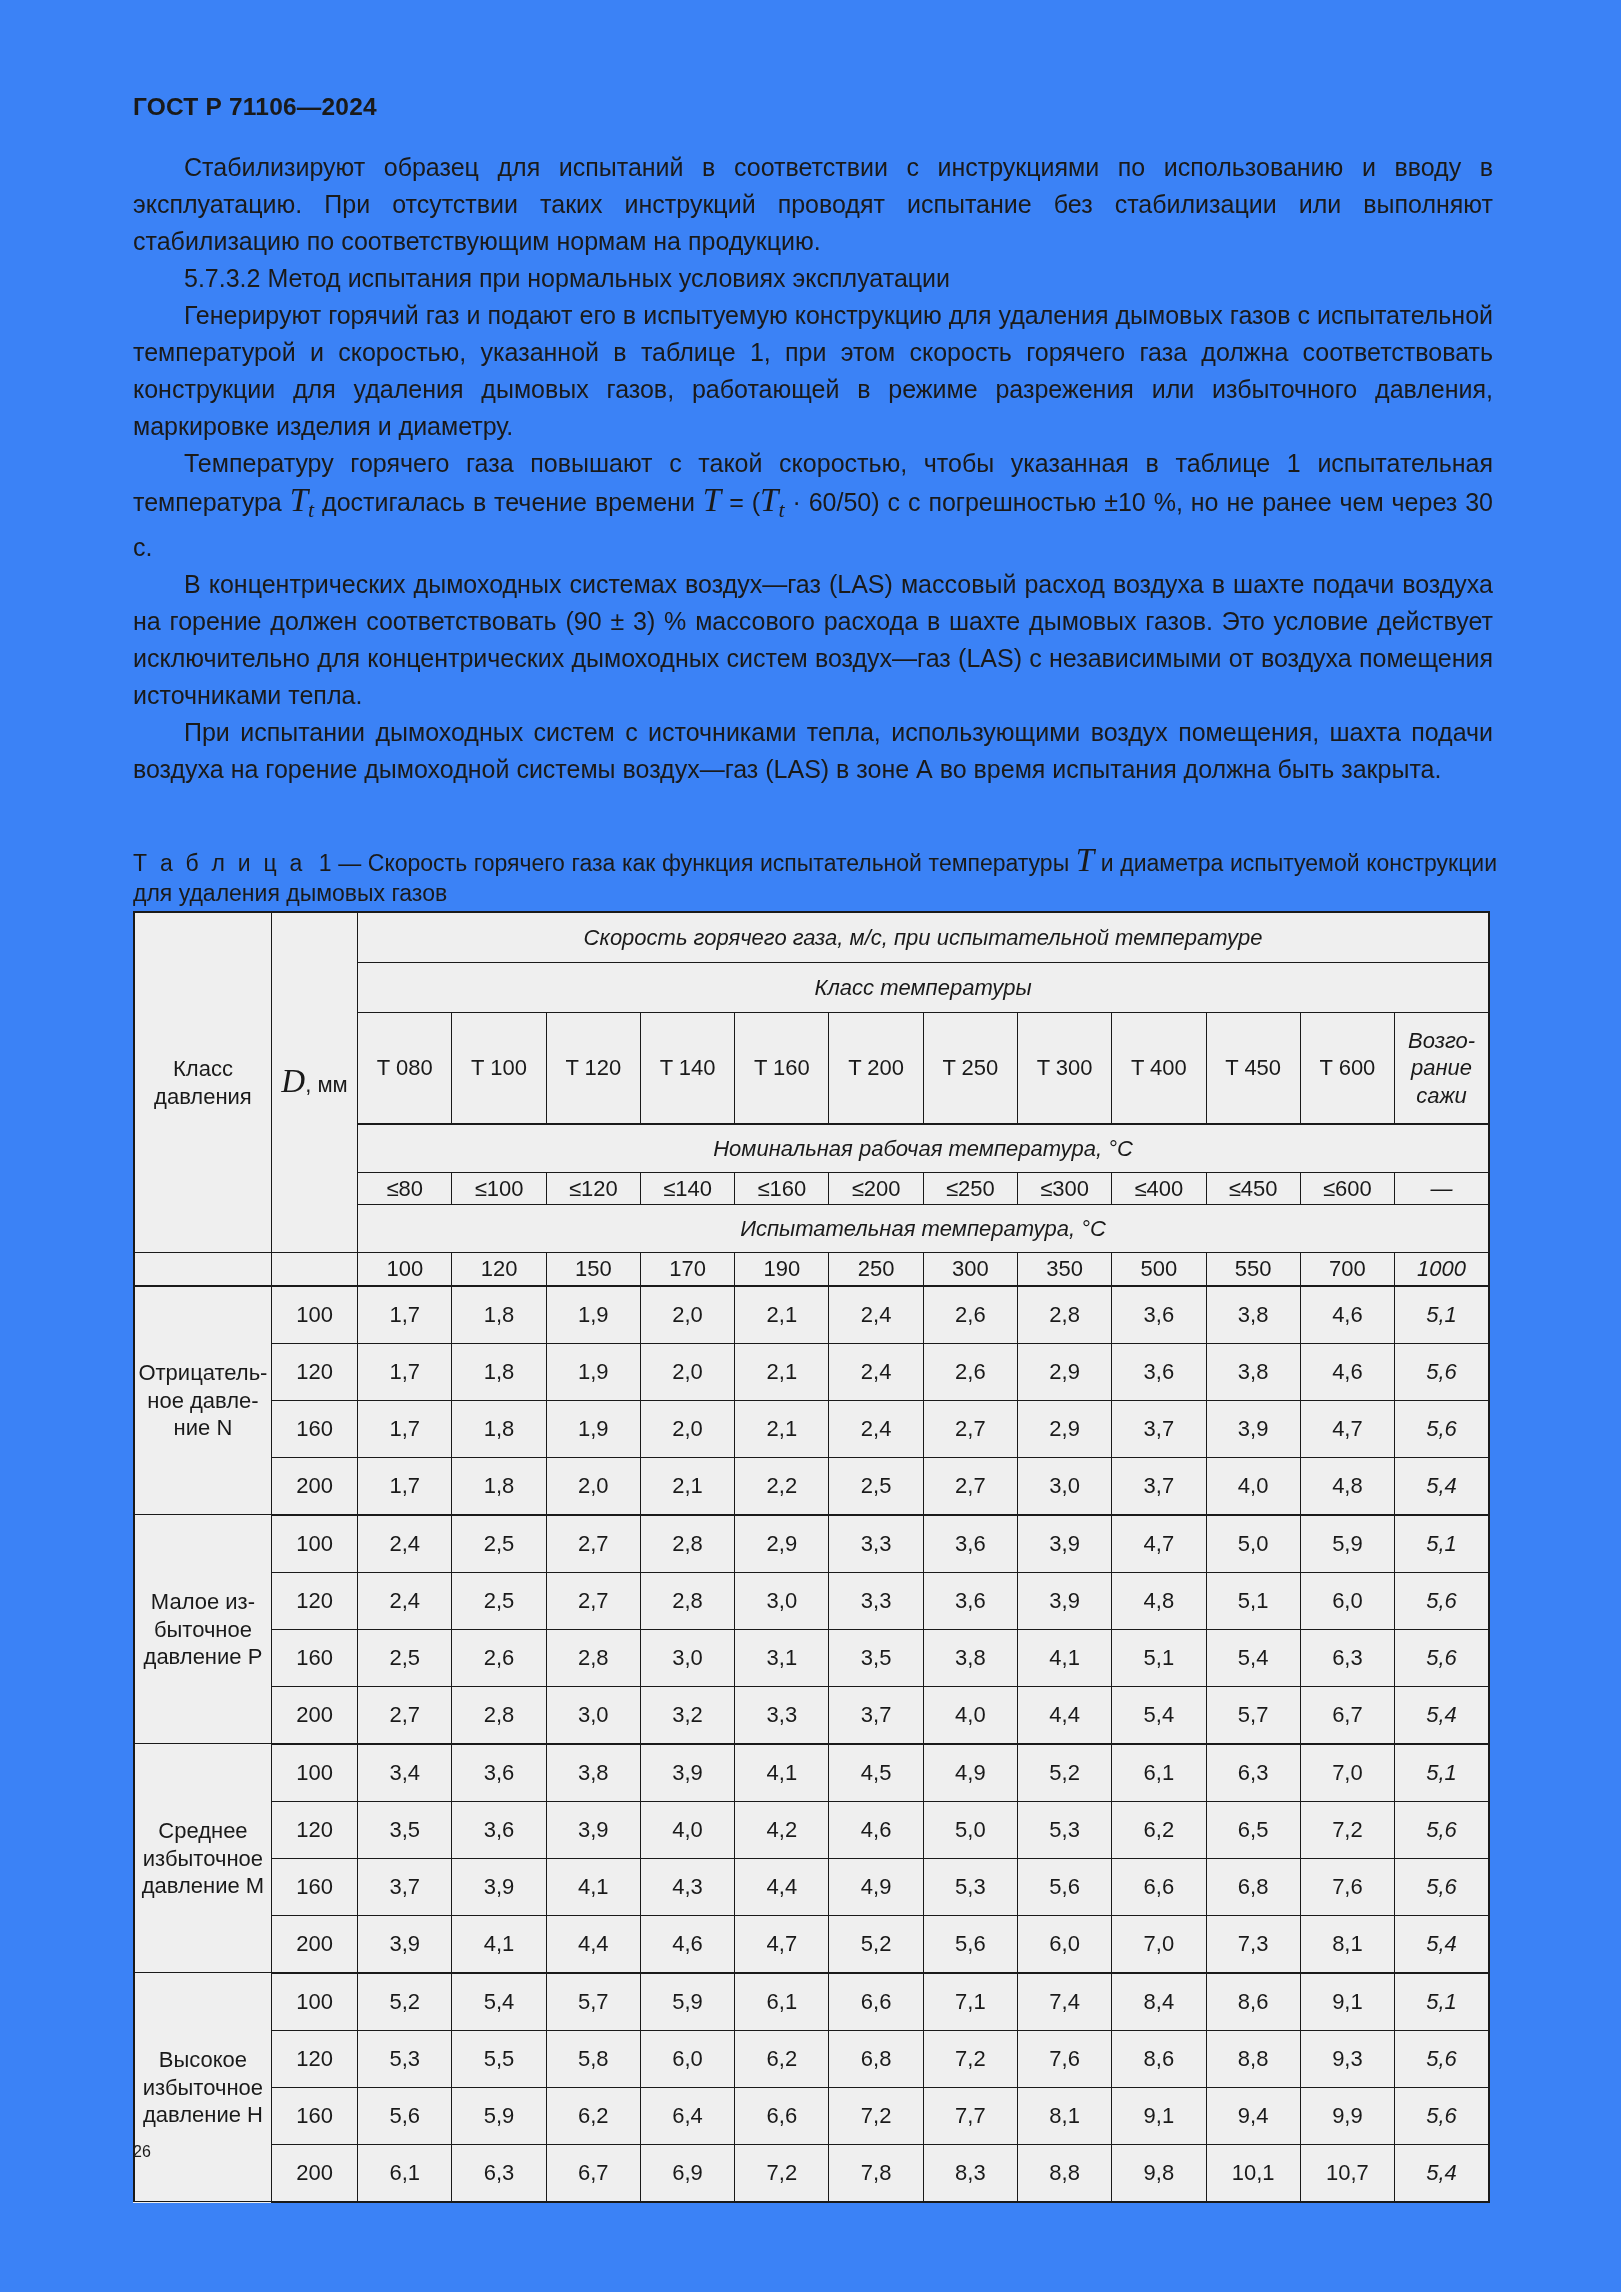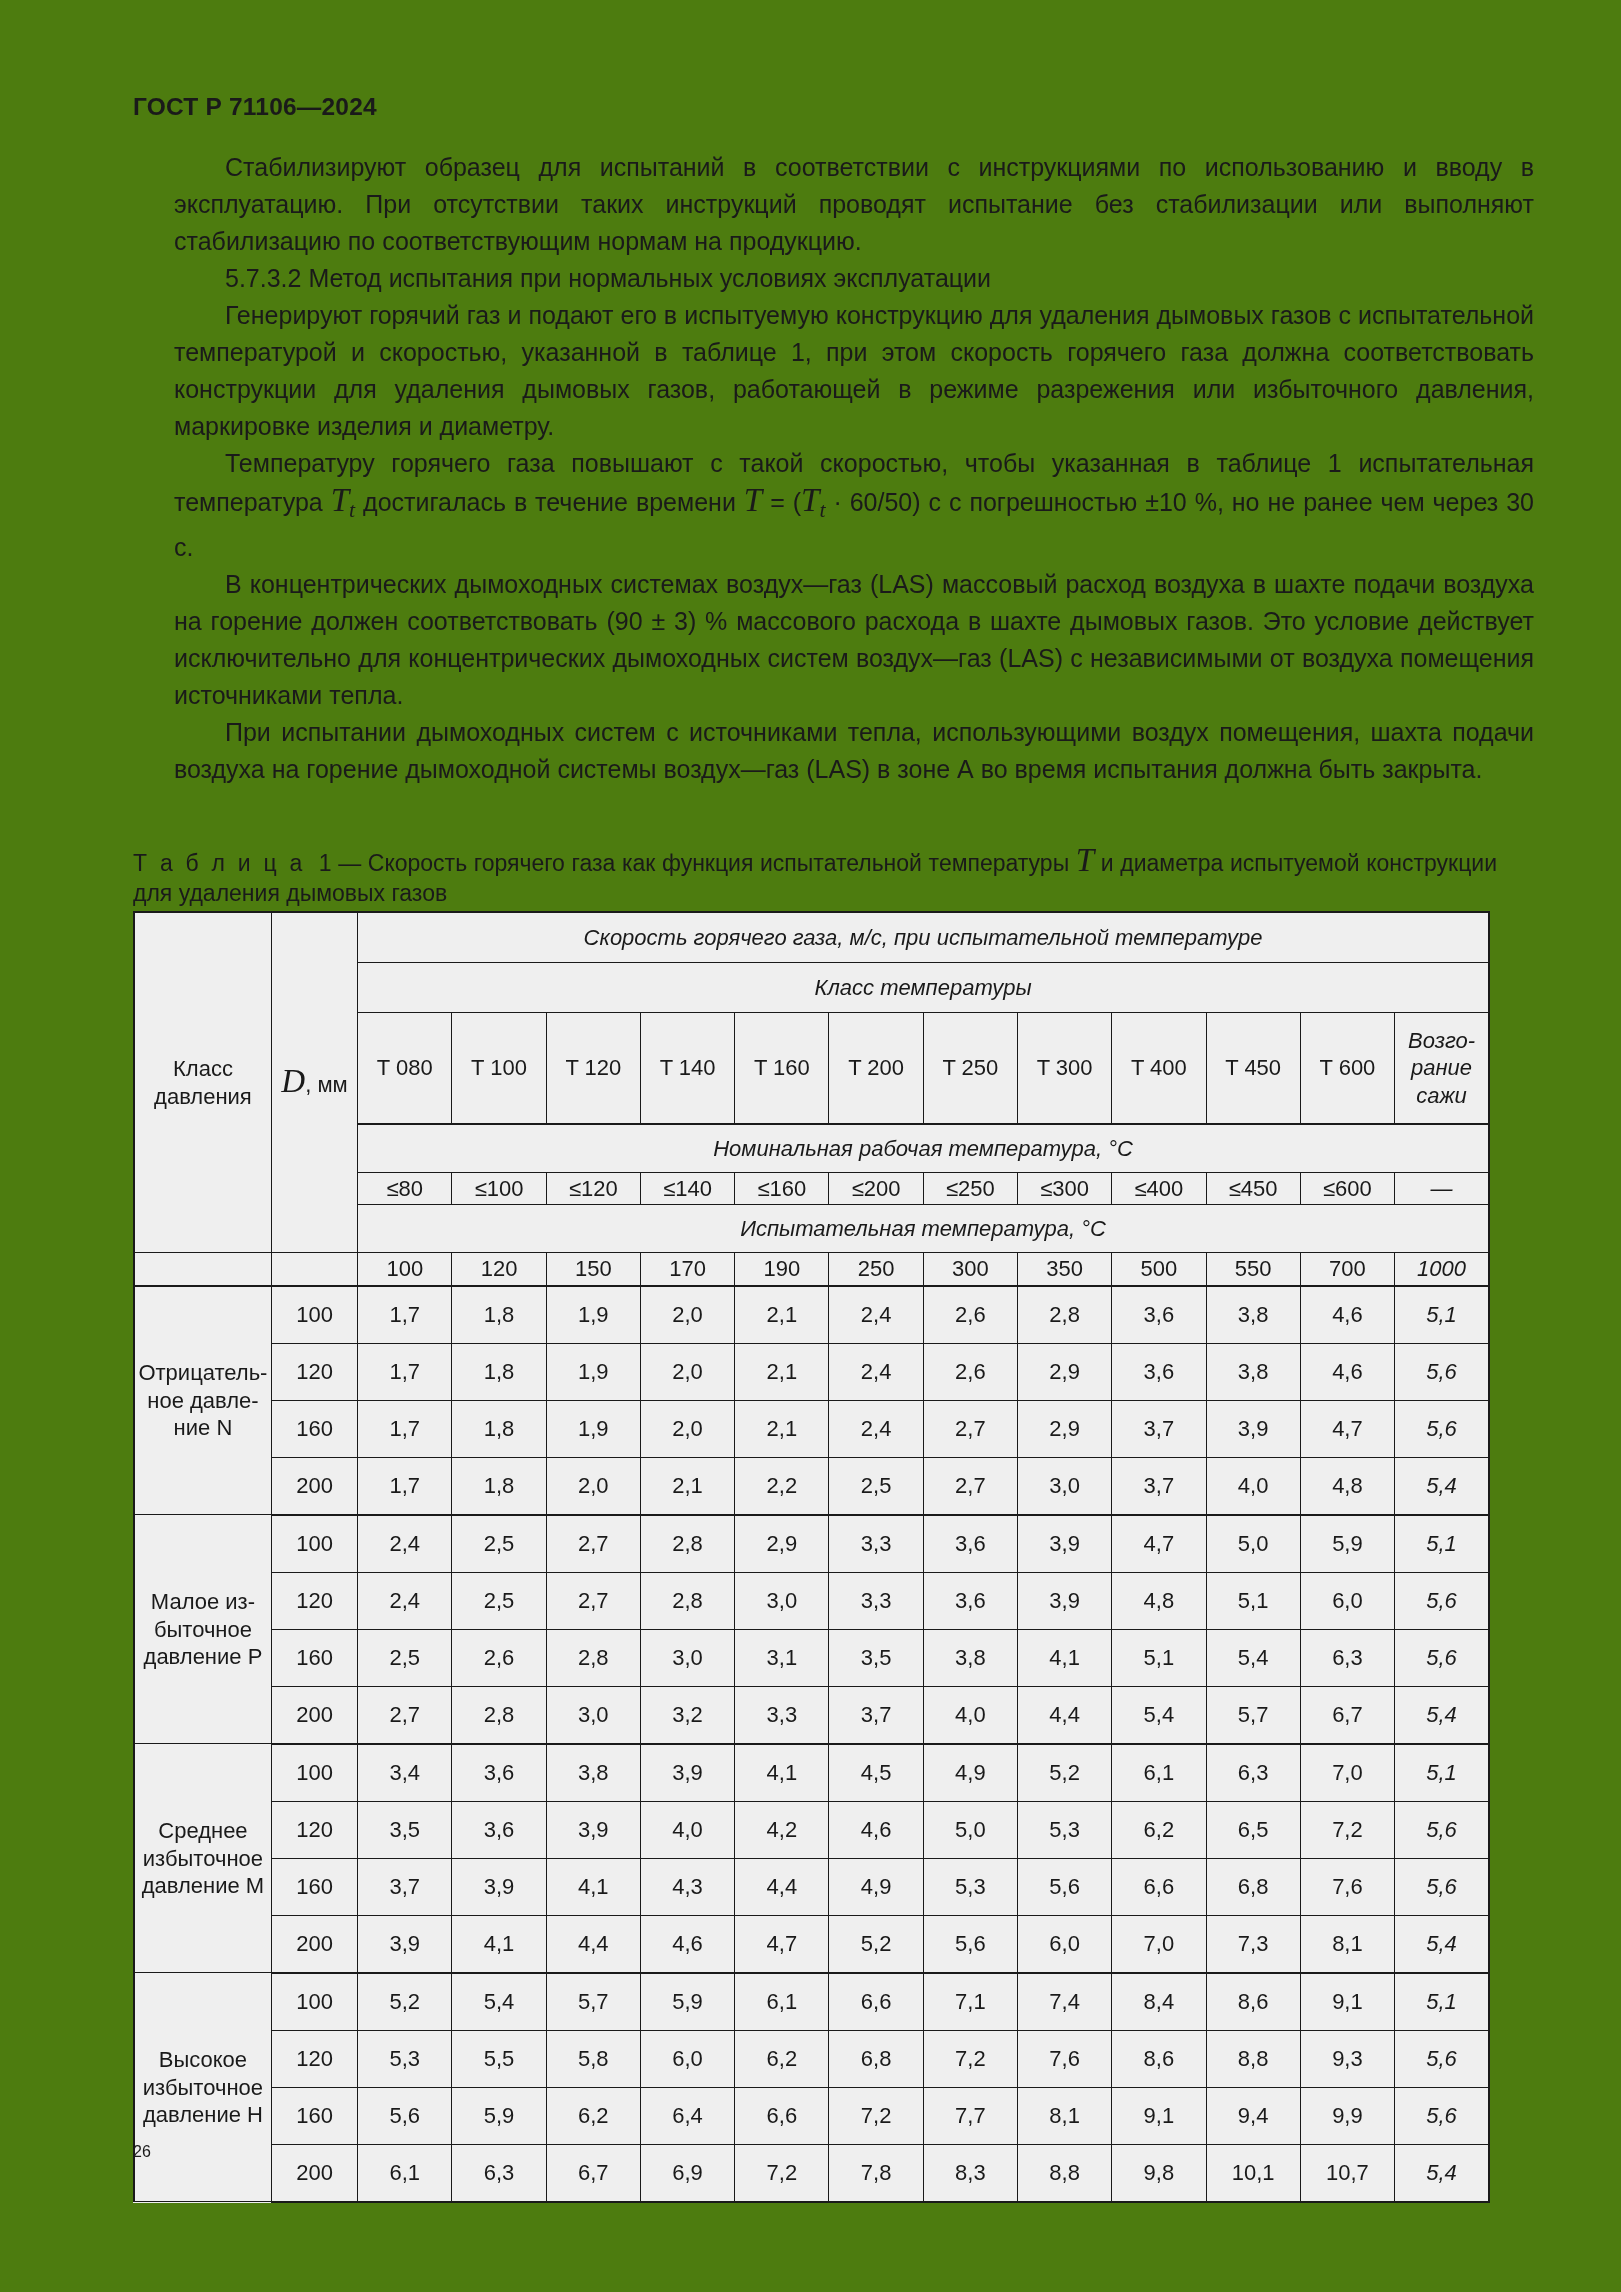--- a/index.html
+++ b/index.html
@@ -13,36 +13,35 @@
     font-family: "Liberation Sans", sans-serif;
     color: #1a1a1a;
     position: relative;
     overflow: hidden;
   }
   .page {
     position: absolute;
     left: 0; top: 0;
     width: 1621px;
     height: 2293px;
-    background: #4d7c0f;
+    background: #3b82f6;
   }
   .running-head {
     position: absolute;
     left: 133px;
     top: 93px;
     font-size: 24.5px;
     font-weight: bold;
     letter-spacing: 0.2px;
   }
   .body-col {
     position: absolute;
     left: 133px;
     top: 149px;
     width: 1360px;
-    margin-left: 41px;
   }
   p.para {
     margin: 0;
     font-size: 25px;
     line-height: 37px;
     text-align: justify;
     text-indent: 51px;
     hyphens: manual;
   }
   i.mathvar { font-style: italic; font-family: "Liberation Serif", serif; font-size: 33px; }

